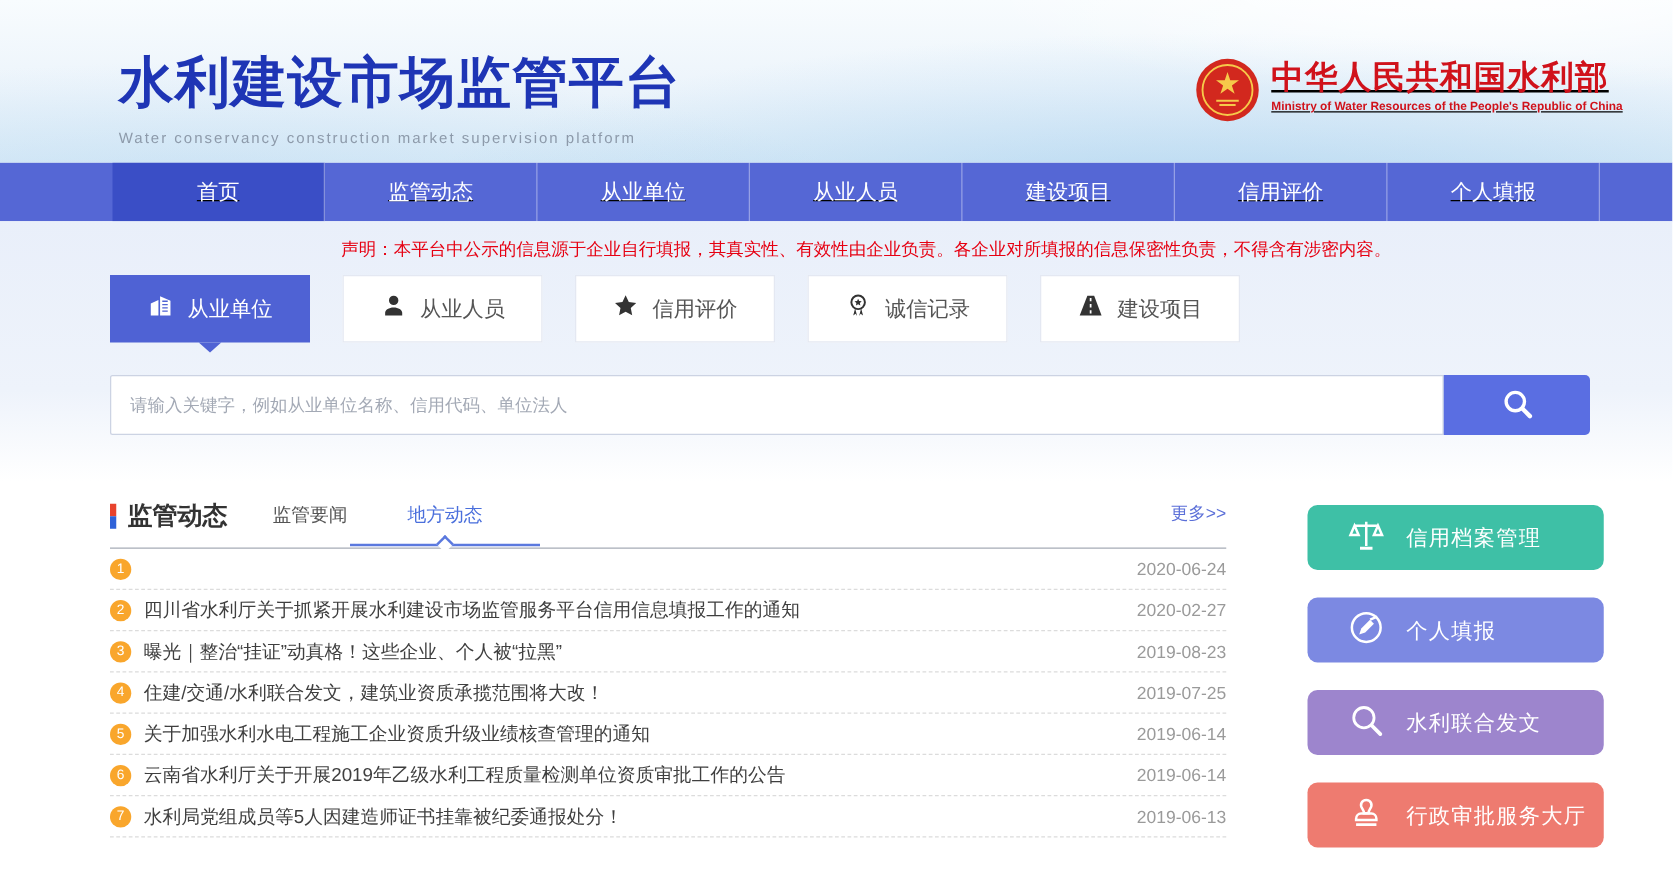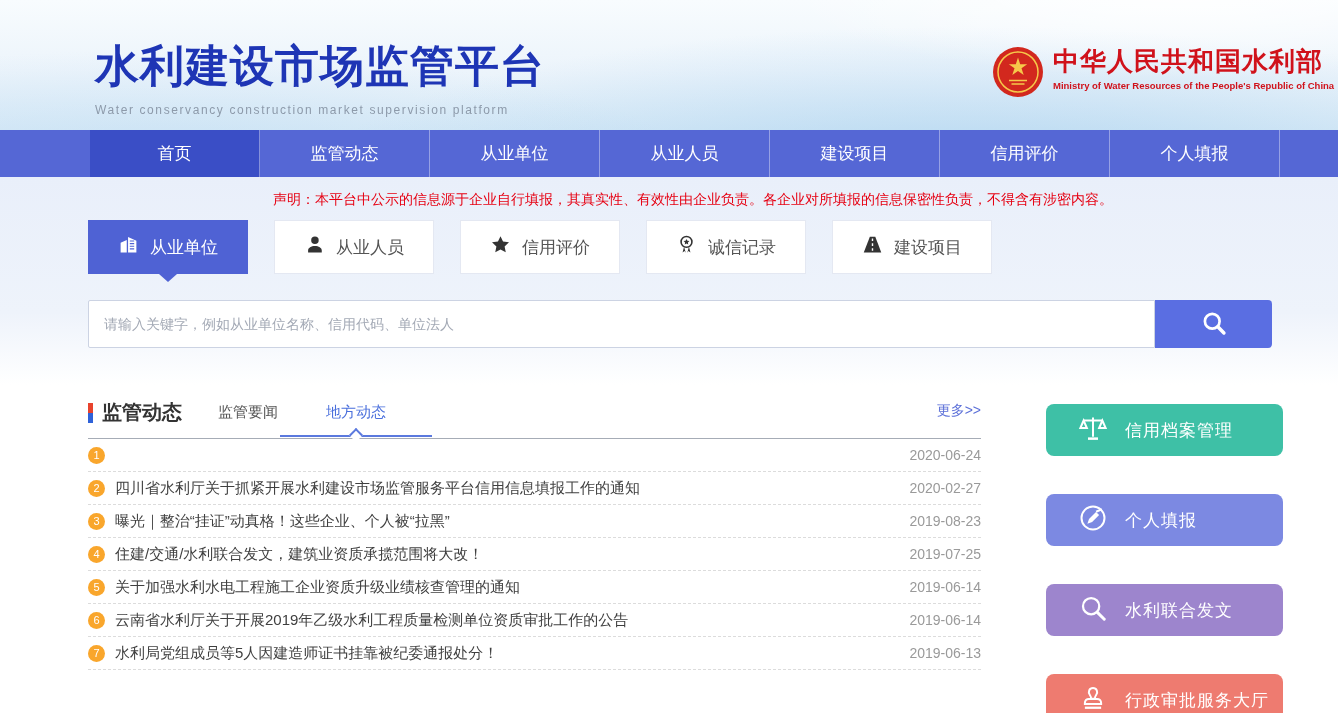--- a/index.html
+++ b/index.html
@@ -12,26 +12,26 @@
     position: relative; height: 130px;
     background:
       radial-gradient(ellipse 620px 140px at 88% -10%, rgba(255,255,255,0.95), rgba(255,255,255,0) 65%),
       radial-gradient(ellipse 1000px 240px at 72% 140%, rgba(146,197,236,0.55), rgba(146,197,236,0) 65%),
       radial-gradient(ellipse 900px 210px at 12% 135%, rgba(186,218,243,0.6), rgba(186,218,243,0) 60%),
       linear-gradient(180deg, #f8fcfe 0%, #ecf4fb 55%, #dcecf7 100%);
   }
   .brand { position: absolute; left: 95px; top: 37px; }
   .site-title { font-size: 44px; font-weight: bold; color: #1e35b5; letter-spacing: 1px; }
   .site-subtitle { margin-top: 7px; font-size: 12px; color: #8d9aaa; letter-spacing: 1.6px; }
-  .ministry { position: absolute; left: 992px; top: 46px; display: flex; align-items: flex-start; gap: 9px; }
+  .ministry { position: absolute; left: 956px; top: 46px; display: flex; align-items: flex-start; gap: 9px; text-decoration: underline; }
   .ministry-name { font-size: 26px; font-weight: bold; color: #d0121b; letter-spacing: 1px; white-space: nowrap; line-height: 1.2; }
   .ministry-en { font-size: 9.5px; color: #d0121b; font-weight: bold; margin-top: 3px; white-space: nowrap; }
   
   .nav { height: 47px; background: #5567d5; }
-  .nav-inner { margin-left: 90px; display: flex; height: 100%; }
+  .nav-inner { margin-left: 90px; display: flex; height: 100%; text-decoration: underline; }
   .nav-item {
     width: 170px; text-align: center; line-height: 47px; color: #fff;
     font-size: 17px; cursor: pointer; border-right: 1px solid rgba(255,255,255,0.38);
   }
   .nav-item.active { background: #3a4ec6; }
   
   .hero { position: relative; height: 208px;
     background: linear-gradient(180deg, #e9effa 0%, #eef3fb 65%, #ffffff 100%); padding-left: 24px; }
   .disclaimer { position: absolute; top: 14px; width: 100%; text-align: center; color: #e60012; font-size: 14px; }
   .search-tabs { position: absolute; top: 43px; left: 88px; display: flex; gap: 26px; }
@@ -81,21 +81,21 @@
   .news-item { display: flex; align-items: center; height: 33px; border-bottom: 1px dashed #dcdcdc; }
   .news-num {
     width: 17px; height: 17px; border-radius: 50%; background: #f9a62c; color: #fff;
     font-size: 11px; line-height: 17px; text-align: center; margin-right: 10px; flex-shrink: 0;
   }
   .news-link { font-size: 15px; color: #3f3f3f; cursor: pointer; white-space: nowrap; overflow: hidden; text-overflow: ellipsis; }
   .news-date { margin-left: auto; color: #9a9a9a; font-size: 14px; padding-left: 20px; flex-shrink: 0; }
   
   .quick-links { position: absolute; left: 1046px; top: 19px; width: 237px; }
   .ql {
-    display: flex; align-items: center; height: 52px; border-radius: 8px; margin-bottom: 38px;
+    display: flex; align-items: center; height: 52px; border-radius: 8px; margin-bottom: 22px;
     color: #fff; font-size: 17px; letter-spacing: 1px; cursor: pointer; padding-left: 32px; gap: 17px;
   }
   .ql svg { flex-shrink: 0; }
   .ql-0 { background: #3ec0a6; }
   .ql-1 { background: #7c89e2; }
   .ql-2 { background: #9d85cd; }
   .ql-3 { background: #ee7b70; }
 </style>
 </head>
 <body>

